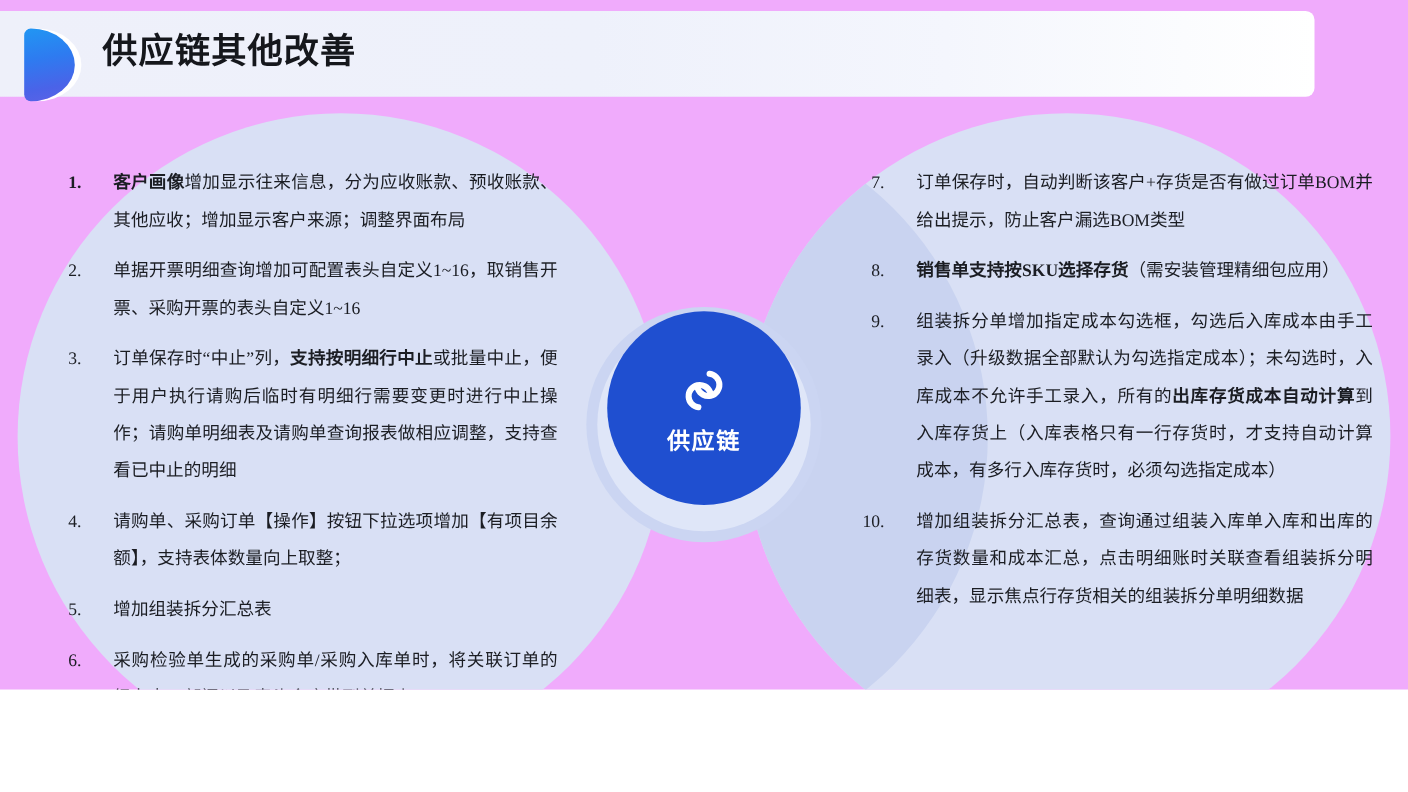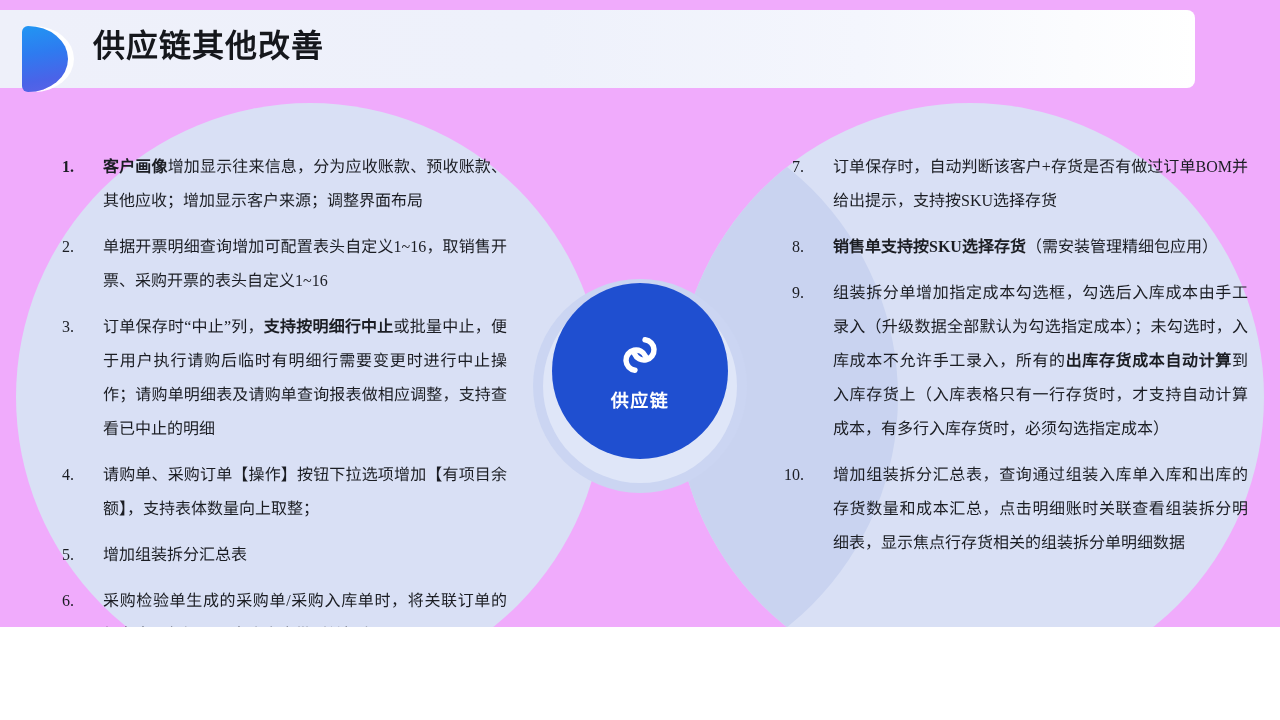--- a/index.html
+++ b/index.html
@@ -120,21 +120,21 @@
     z-index: 6;
   }
   .center-badge .chain-icon {
     width: 54px;
     height: 54px;
     margin-bottom: 6px;
     display: block;
   }
   .center-badge .badge-label {
     color: #ffffff;
-    font-size: 18px;
+    font-size: 21px;
     font-weight: bold;
     letter-spacing: 1.5px;
     line-height: 26px;
   }
 
   
   .col {
     position: absolute;
     z-index: 4;
   }
@@ -219,21 +219,21 @@
       </div>
       <div class="item">
         <div class="item-num">6.</div>
         <div class="item-text"><span>采购检验单生成的采购单/采购入库单时，将关联订单的经办人、部门以及表头仓库带到单据上</span></div>
       </div>
     </div>
 
   <div class="col col-right">
       <div class="item">
         <div class="item-num">7.</div>
-        <div class="item-text"><span>订单保存时，自动判断该客户+存货是否有做过订单BOM并给出提示，支持按SKU选择存货</span></div>
+        <div class="item-text"><span>订单保存时，自动判断该客户+存货是否有做过订单BOM并给出提示，防止客户漏选BOM类型</span></div>
       </div>
       <div class="item">
         <div class="item-num">8.</div>
         <div class="item-text"><b>销售单</b><b>支持按SKU选择存货</b><span>（需安装管理精细包应用）</span></div>
       </div>
       <div class="item">
         <div class="item-num">9.</div>
         <div class="item-text"><span>组装拆分单增加指定成本勾选框，勾选后入库成本由手工录入（升级数据全部默认为勾选指定成本）；未勾选时，入库成本不允许手工录入，所有的</span><b>出库存货成本自动计算</b><span>到入库存货上（入库表格只有一行存货时，才支持自动计算成本，有多行入库存货时，必须勾选指定成本）</span></div>
       </div>
       <div class="item">

